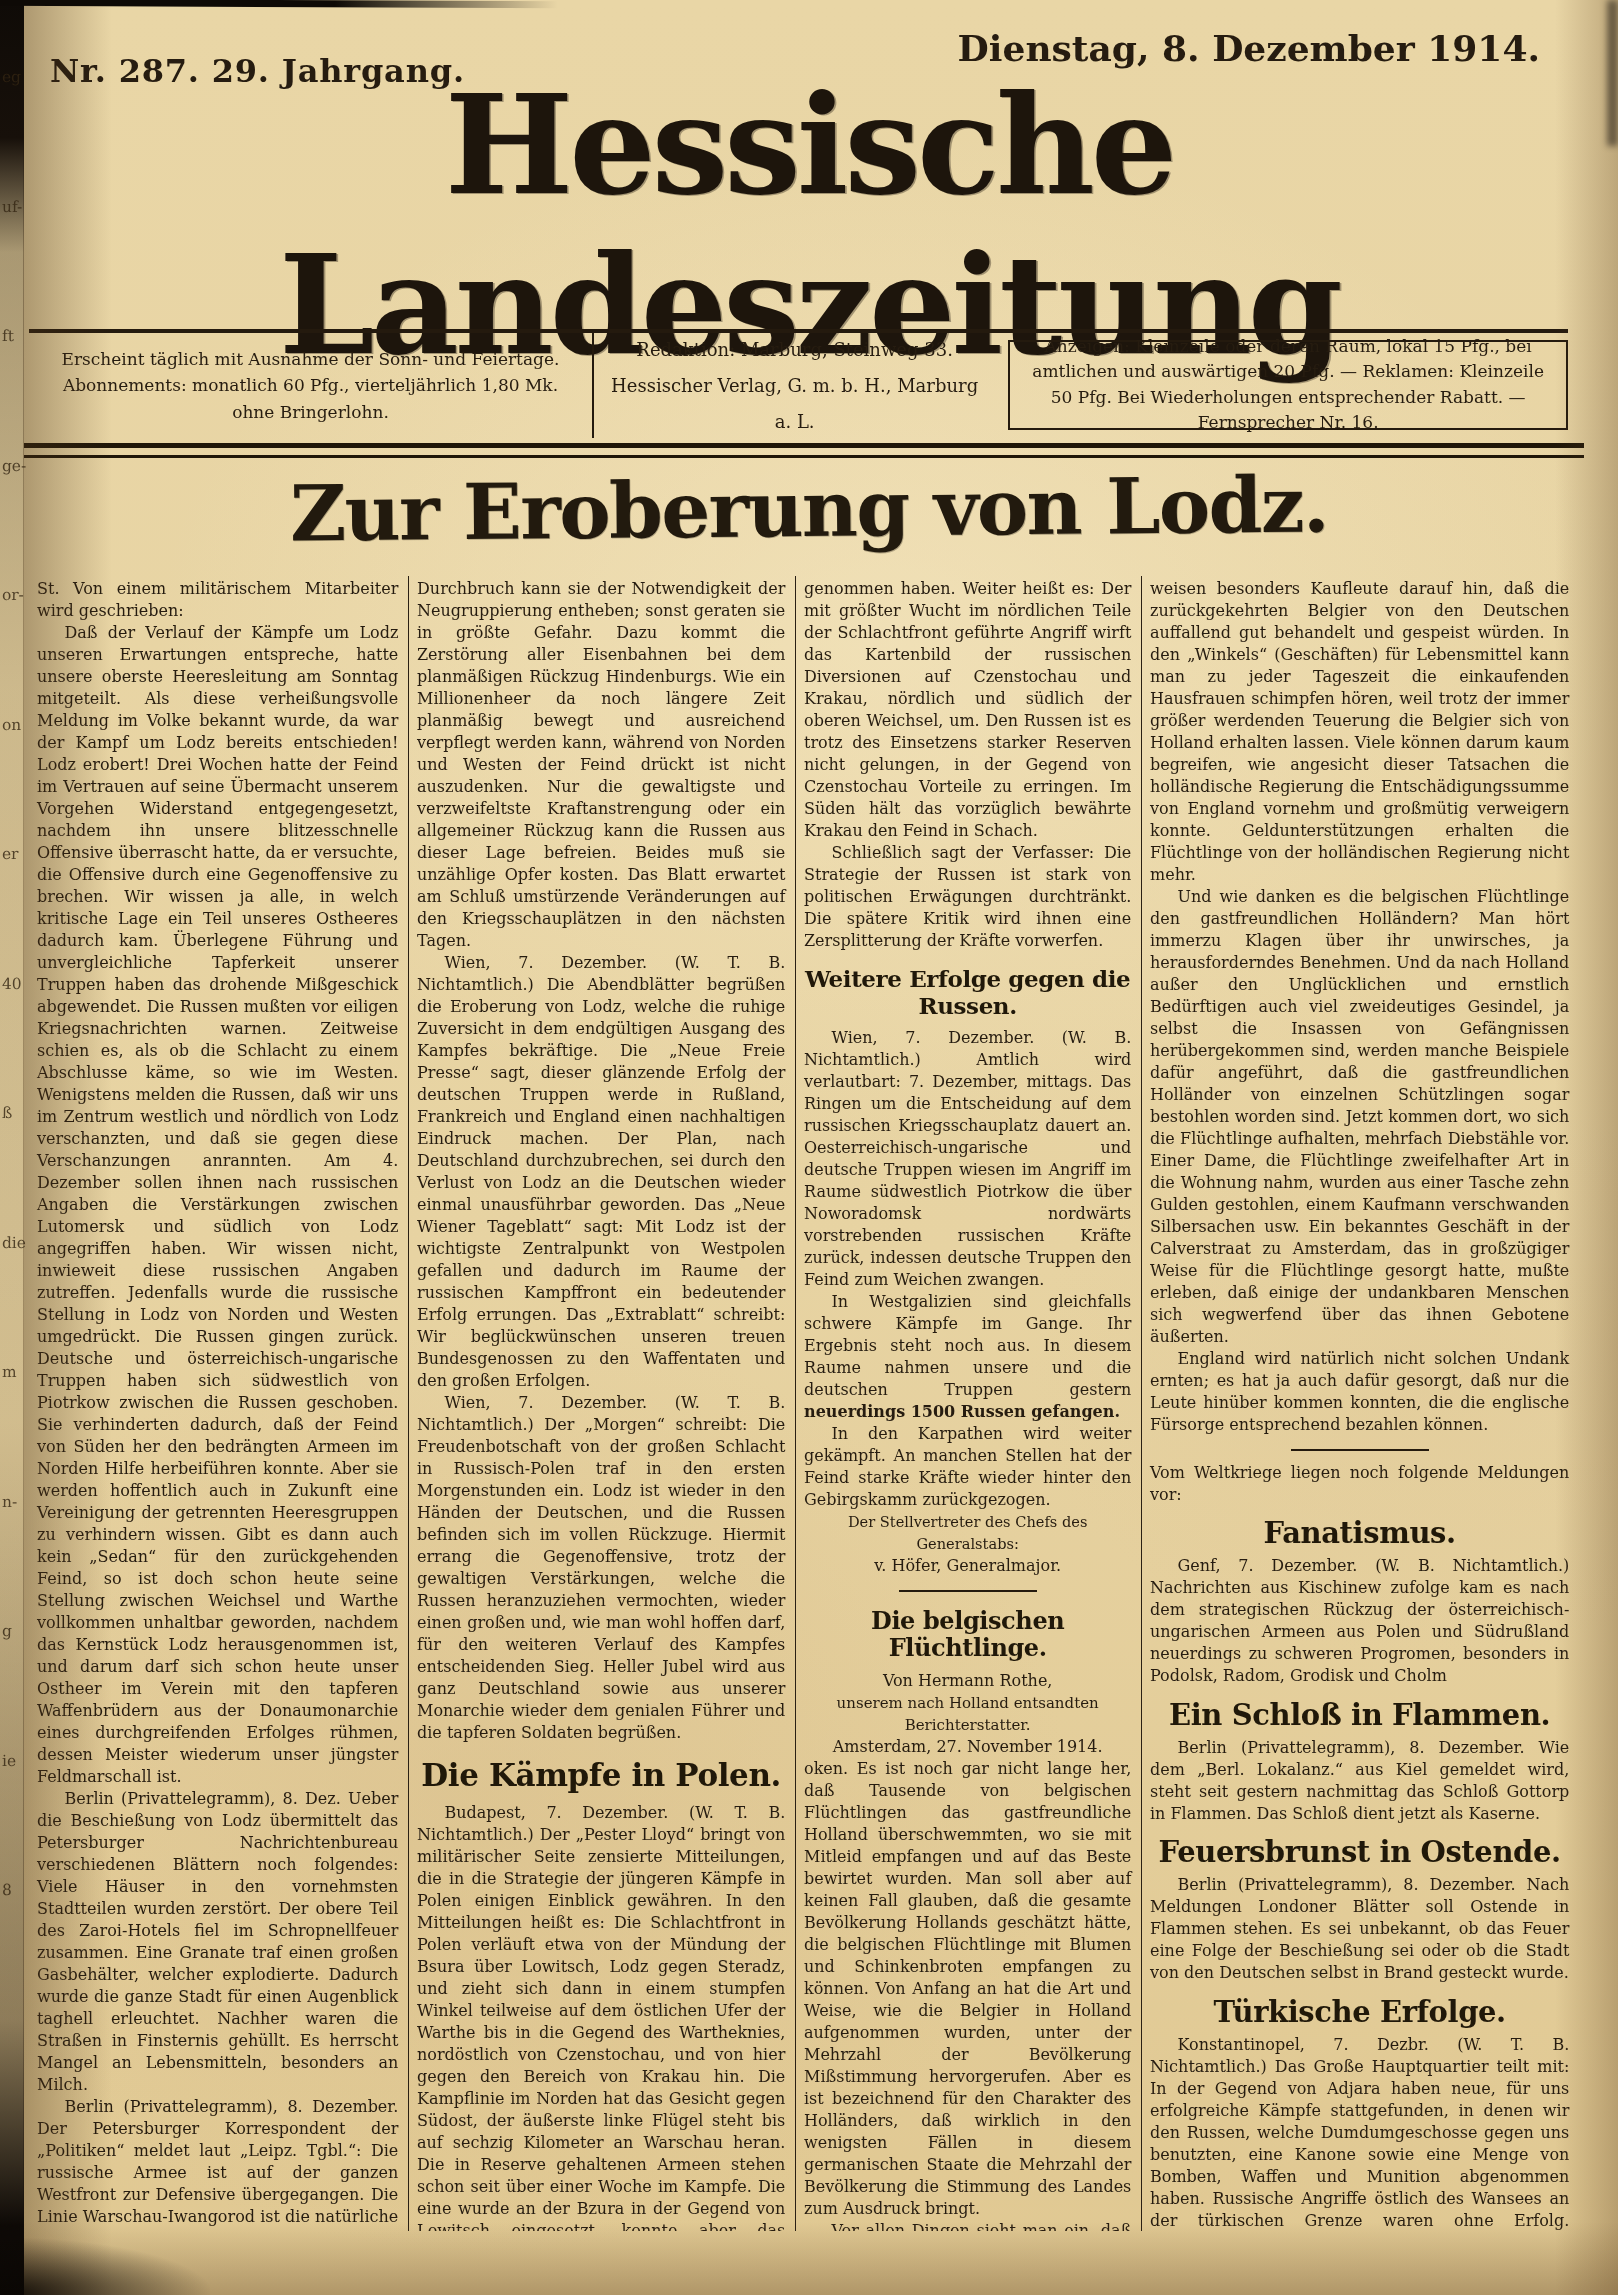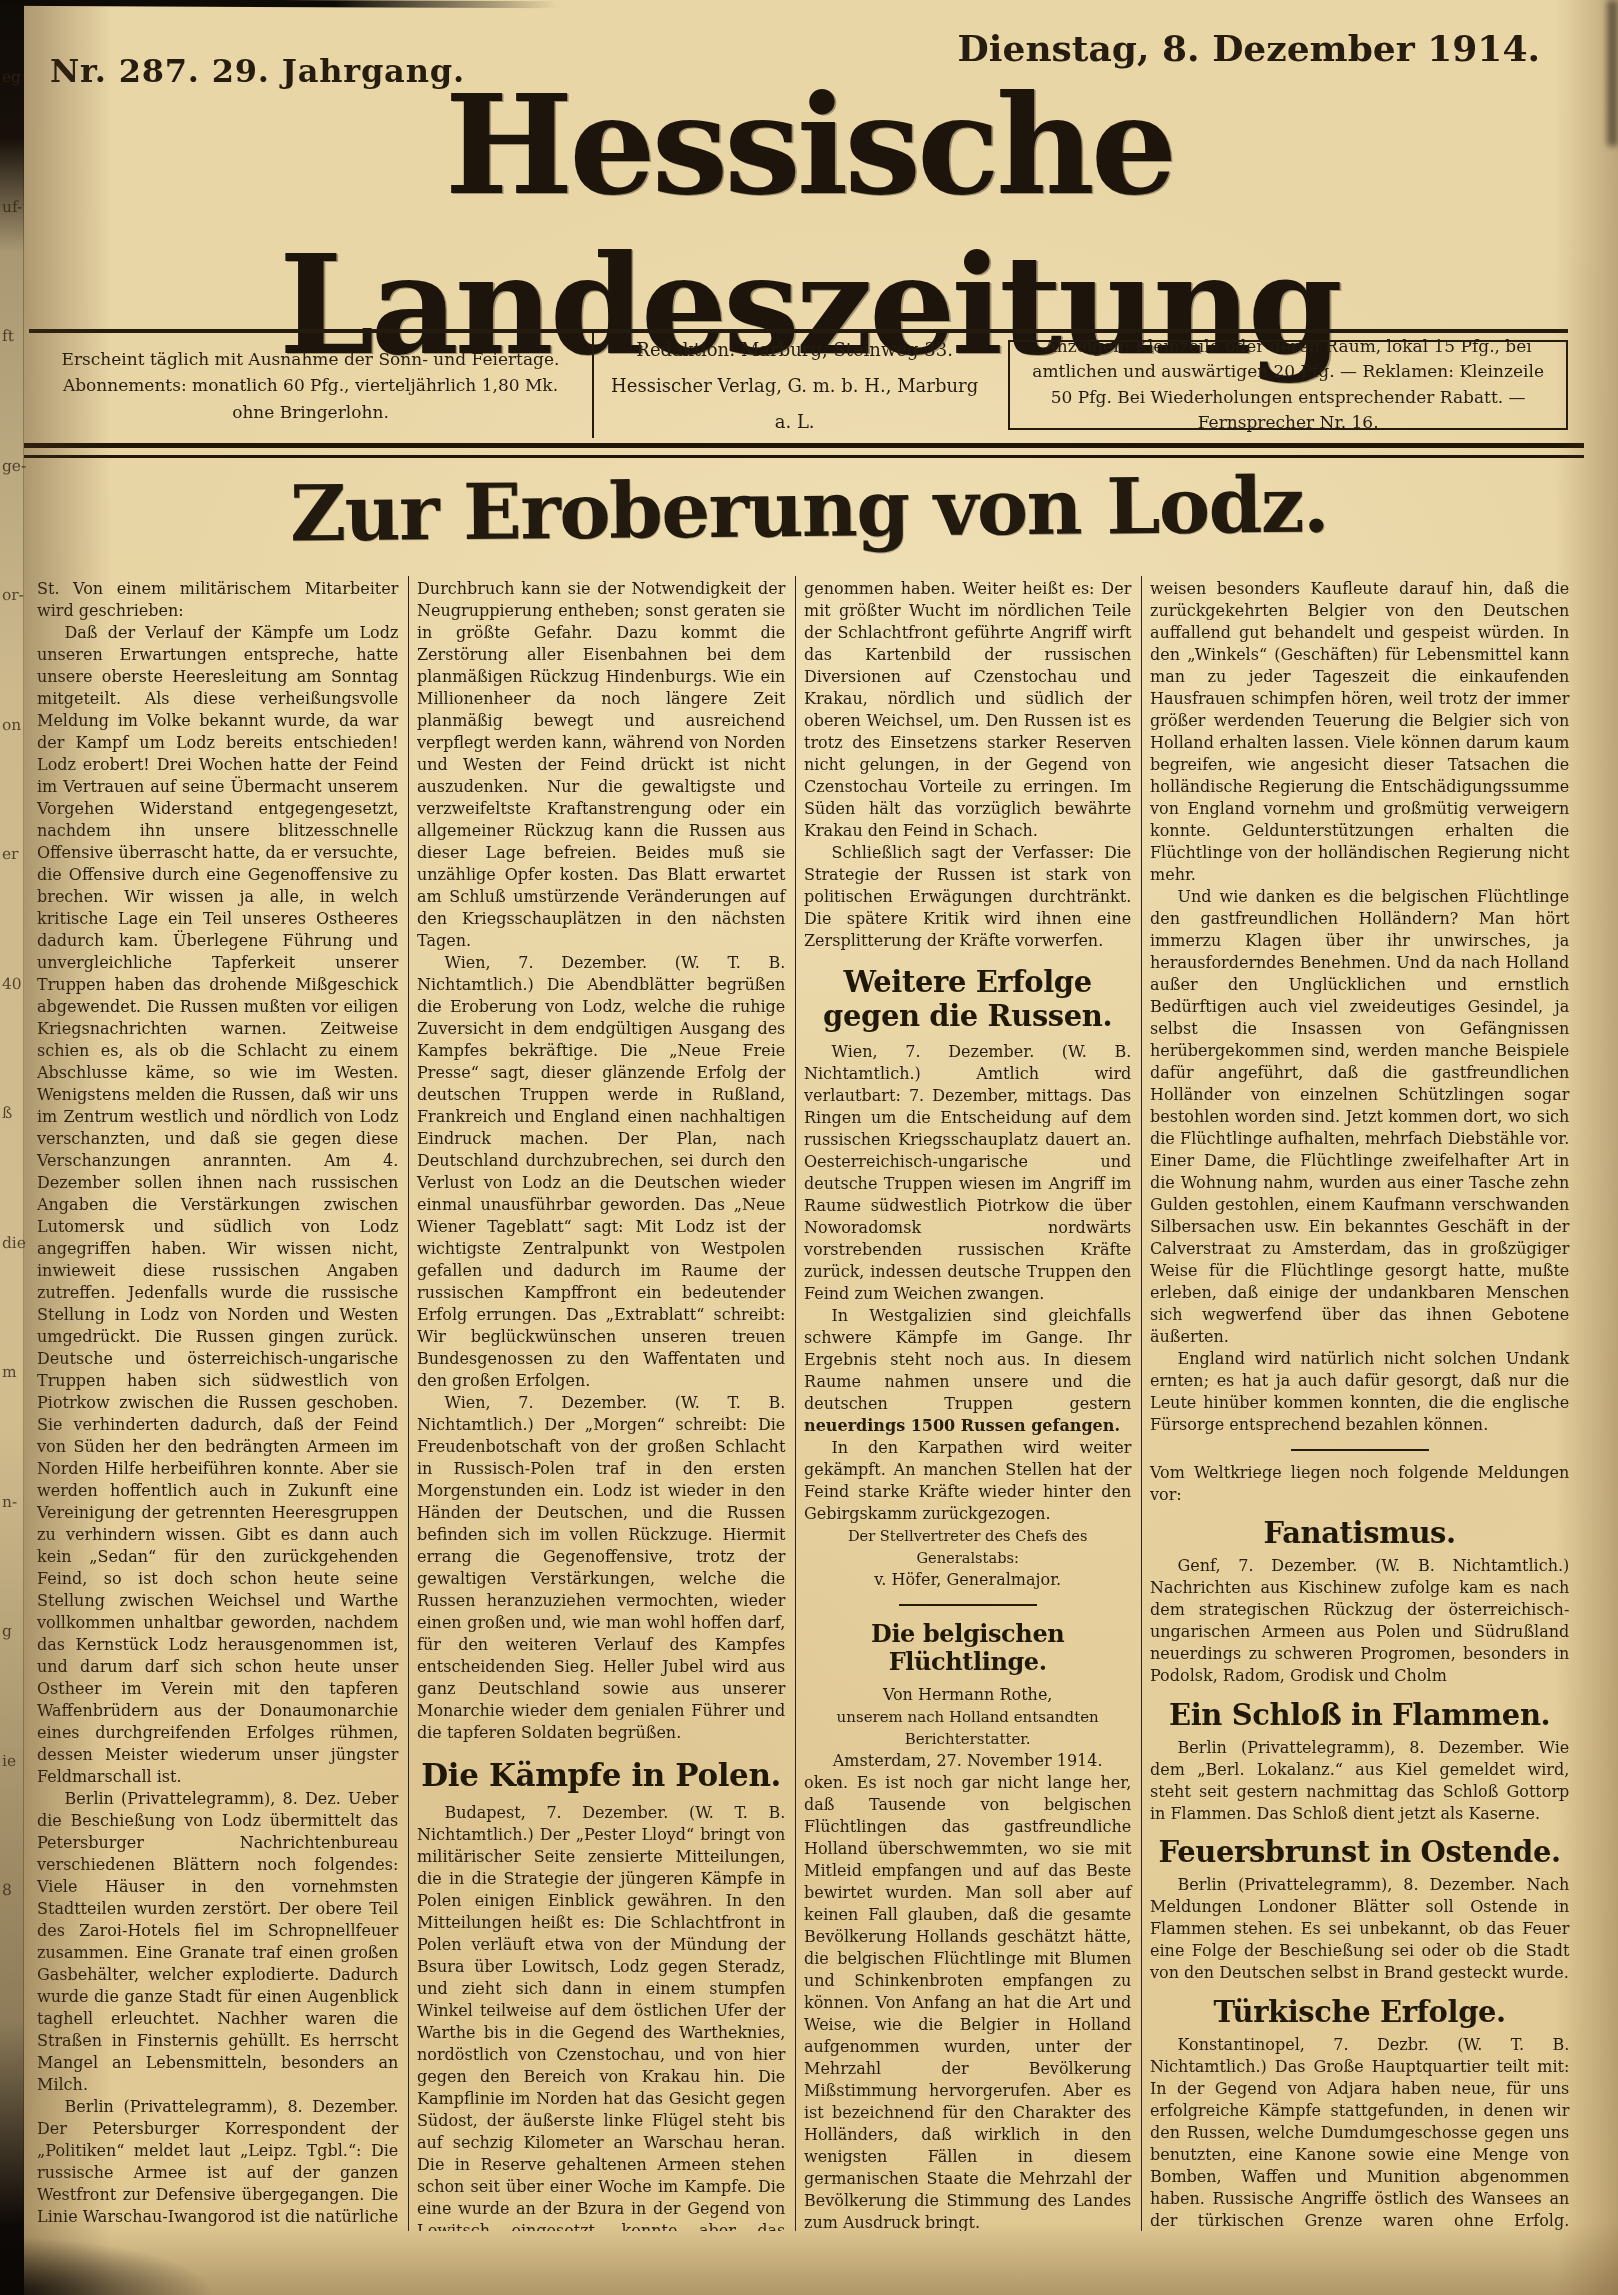--- a/index.html
+++ b/index.html
@@ -125,21 +125,21 @@
     <section class="col c2">
         <p class="p0">Durchbruch kann sie der Notwendigkeit der Neugruppierung entheben; sonst geraten sie in größte Gefahr. Dazu kommt die Zerstörung aller Eisenbahnen bei dem planmäßigen Rückzug Hindenburgs. Wie ein Millionenheer da noch längere Zeit planmäßig bewegt und ausreichend verpflegt werden kann, während von Norden und Westen der Feind drückt ist nicht auszudenken. Nur die gewaltigste und verzweifeltste Kraftanstrengung oder ein allgemeiner Rückzug kann die Russen aus dieser Lage befreien. Beides muß sie unzählige Opfer kosten. Das Blatt erwartet am Schluß umstürzende Veränderungen auf den Kriegsschauplätzen in den nächsten Tagen.</p>
         <p class="p">Wien, 7. Dezember. (W. T. B. Nichtamtlich.) Die Abendblätter begrüßen die Eroberung von Lodz, welche die ruhige Zuversicht in dem endgültigen Ausgang des Kampfes bekräftige. Die „Neue Freie Presse“ sagt, dieser glänzende Erfolg der deutschen Truppen werde in Rußland, Frankreich und England einen nachhaltigen Eindruck machen. Der Plan, nach Deutschland durchzubrechen, sei durch den Verlust von Lodz an die Deutschen wieder einmal unausführbar geworden. Das „Neue Wiener Tageblatt“ sagt: Mit Lodz ist der wichtigste Zentralpunkt von Westpolen gefallen und dadurch im Raume der russischen Kampffront ein bedeutender Erfolg errungen. Das „Extrablatt“ schreibt: Wir beglückwünschen unseren treuen Bundesgenossen zu den Waffentaten und den großen Erfolgen.</p>
         <p class="p">Wien, 7. Dezember. (W. T. B. Nichtamtlich.) Der „Morgen“ schreibt: Die Freudenbotschaft von der großen Schlacht in Russisch-Polen traf in den ersten Morgenstunden ein. Lodz ist wieder in den Händen der Deutschen, und die Russen befinden sich im vollen Rückzuge. Hiermit errang die Gegenoffensive, trotz der gewaltigen Verstärkungen, welche die Russen heranzuziehen vermochten, wieder einen großen und, wie man wohl hoffen darf, für den weiteren Verlauf des Kampfes entscheidenden Sieg. Heller Jubel wird aus ganz Deutschland sowie aus unserer Monarchie wieder dem genialen Führer und die tapferen Soldaten begrüßen.</p>
         <p class="h" style="font-size: 31px;">Die Kämpfe in Polen.</p>
         <p class="p">Budapest, 7. Dezember. (W. T. B. Nichtamtlich.) Der „Pester Lloyd“ bringt von militärischer Seite zensierte Mitteilungen, die in die Strategie der jüngeren Kämpfe in Polen einigen Einblick gewähren. In den Mitteilungen heißt es: Die Schlachtfront in Polen verläuft etwa von der Mündung der Bsura über Lowitsch, Lodz gegen Steradz, und zieht sich dann in einem stumpfen Winkel teilweise auf dem östlichen Ufer der Warthe bis in die Gegend des Wartheknies, nordöstlich von Czenstochau, und von hier gegen den Bereich von Krakau hin. Die Kampflinie im Norden hat das Gesicht gegen Südost, der äußerste linke Flügel steht bis auf sechzig Kilometer an Warschau heran. Die in Reserve gehaltenen Armeen stehen schon seit über einer Woche im Kampfe. Die eine wurde an der Bzura in der Gegend von Lowitsch eingesetzt, konnte aber das Zurückweichen des russischen Flügels nicht aufhalten. Die russischen Flügel zerschellten in der Folge an den deutschen Linien unter furchtbaren Verlusten. Die von der Bsura vorgestreckte deutsche Faust bedroht den Rückzug der russischen Mitte auf Warschau. Die Ereignisse nehmen den von den Verbündeten vorgedachten Verlauf, wie heute der Generalstab festgestellt hat.</p>
       </section>
     <section class="col c3">
         <p class="p0">genommen haben. Weiter heißt es: Der mit größter Wucht im nördlichen Teile der Schlachtfront geführte Angriff wirft das Kartenbild der russischen Diversionen auf Czenstochau und Krakau, nördlich und südlich der oberen Weichsel, um. Den Russen ist es trotz des Einsetzens starker Reserven nicht gelungen, in der Gegend von Czenstochau Vorteile zu erringen. Im Süden hält das vorzüglich bewährte Krakau den Feind in Schach.</p>
         <p class="p">Schließlich sagt der Verfasser: Die Strategie der Russen ist stark von politischen Erwägungen durchtränkt. Die spätere Kritik wird ihnen eine Zersplitterung der Kräfte vorwerfen.</p>
-        <p class="h" style="font-size: 29px;">Weitere Erfolge gegen die Russen.</p>
+        <p class="h" style="font-size: 23px;">Weitere Erfolge gegen die Russen.</p>
         <p class="p">Wien, 7. Dezember. (W. B. Nichtamtlich.) Amtlich wird verlautbart: 7. Dezember, mittags. Das Ringen um die Entscheidung auf dem russischen Kriegsschauplatz dauert an. Oesterreichisch-ungarische und deutsche Truppen wiesen im Angriff im Raume südwestlich Piotrkow die über Noworadomsk nordwärts vorstrebenden russischen Kräfte zurück, indessen deutsche Truppen den Feind zum Weichen zwangen.</p>
         <p class="p"><span>In Westgalizien sind gleichfalls schwere Kämpfe im Gange. Ihr Ergebnis steht noch aus. In diesem Raume nahmen unsere und die deutschen Truppen gestern </span><span class="b">neuerdings 1500 Russen gefangen.</span></p>
         <p class="p">In den Karpathen wird weiter gekämpft. An manchen Stellen hat der Feind starke Kräfte wieder hinter den Gebirgskamm zurückgezogen.</p>
         <p class="pc" style="font-size: 14.6px;">Der Stellvertreter des Chefs des Generalstabs:</p>
         <p class="pc">v. Höfer, Generalmajor.</p>
         <div class="sep"></div>
         <p class="h" style="font-size: 24px;">Die belgischen Flüchtlinge.</p>
         <p class="pc">Von Hermann Rothe,</p>
         <p class="pc" style="font-size: 15px;">unserem nach Holland entsandten Berichterstatter.</p>
         <p class="pc">Amsterdam, 27. November 1914.</p>

